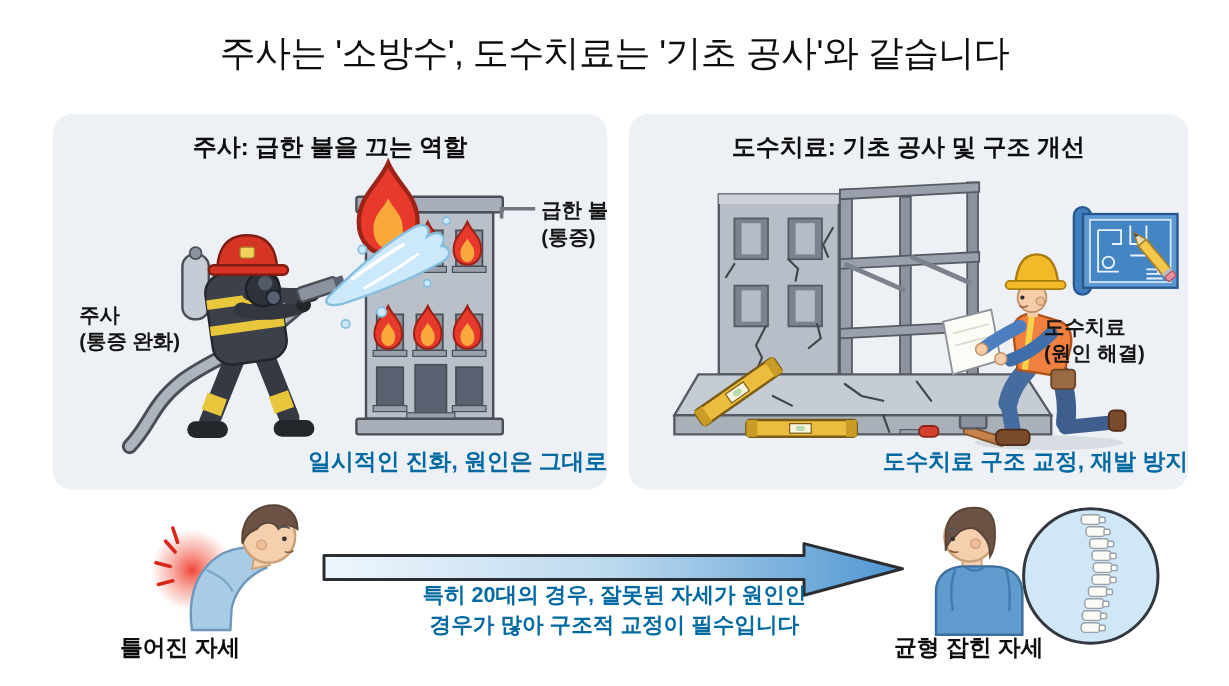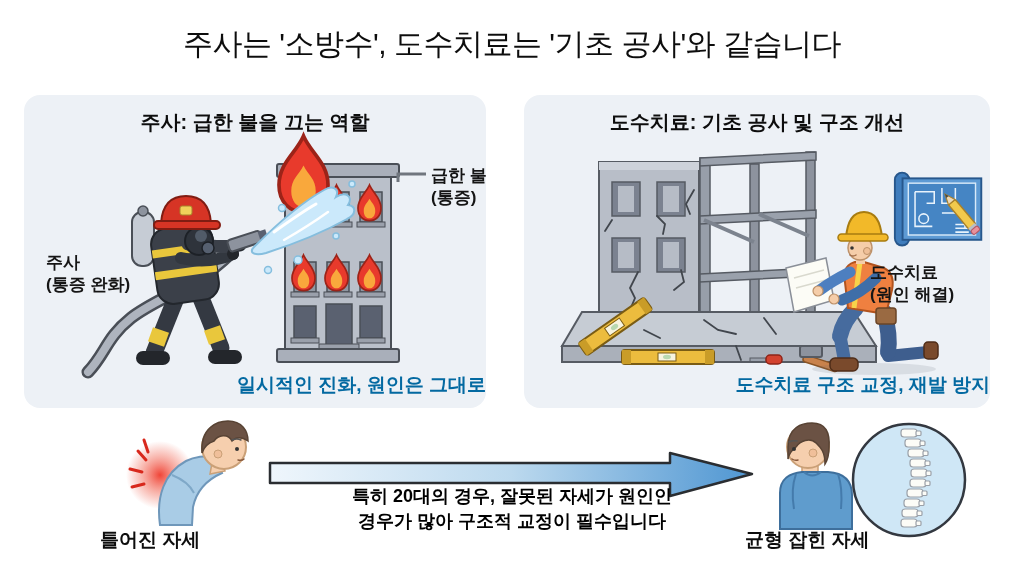--- a/index.html
+++ b/index.html
@@ -2,32 +2,32 @@
 <html><head>
 <meta charset="utf-8">
 <style>
   html,body{margin:0;padding:0;background:#fff;}
   .canvas{position:relative;width:1024px;height:572px;background:#ffffff;overflow:hidden;
     font-family:"Liberation Sans","DejaVu Sans",sans-serif;color:#111;}
   svg{overflow:visible;display:block;}
   .title{position:absolute;top:24px;left:0;right:0;text-align:center;
     font-size:30px;font-weight:400;letter-spacing:-0.5px;color:#0d0d0d;}
   .panel{position:absolute;top:95px;width:462px;height:313px;background:#edf1f6;border-radius:16px;}
-  .panel.left{left:24px;text-decoration:underline;}
+  .panel.left{left:44px;text-decoration:underline;}
   .panel.right{left:524px;width:466px;}
   .panel-header{position:absolute;top:14px;left:0;right:0;text-align:center;
     font-size:20px;font-weight:800;color:#0d0d0d;}
   .panel-caption{position:absolute;bottom:10px;left:0;right:0;text-align:right;
     font-size:19px;font-weight:800;color:#0369a1;}
   .side-label{position:absolute;text-align:left;font-size:17px;font-weight:700;
     line-height:1.32;color:#151515;}
   .scene{position:absolute;}
   .bottom-label{position:absolute;text-align:left;font-size:19px;font-weight:800;color:#0d0d0d;}
   .arrow-text{position:absolute;left:258px;top:484px;width:508px;text-align:center;
-    font-size:18px;font-weight:700;line-height:1.38;color:#000000;}
+    font-size:18px;font-weight:700;line-height:1.38;color:#0369a1;}
 </style>
 </head>
 <body>
 
 <div class="canvas">
 
   <div class="title">주사는 '소방수', 도수치료는 '기초 공사'와 같습니다</div>
 
   <section class="panel left">
     <div class="panel-header">주사: 급한 불을 끄는 역할</div>

